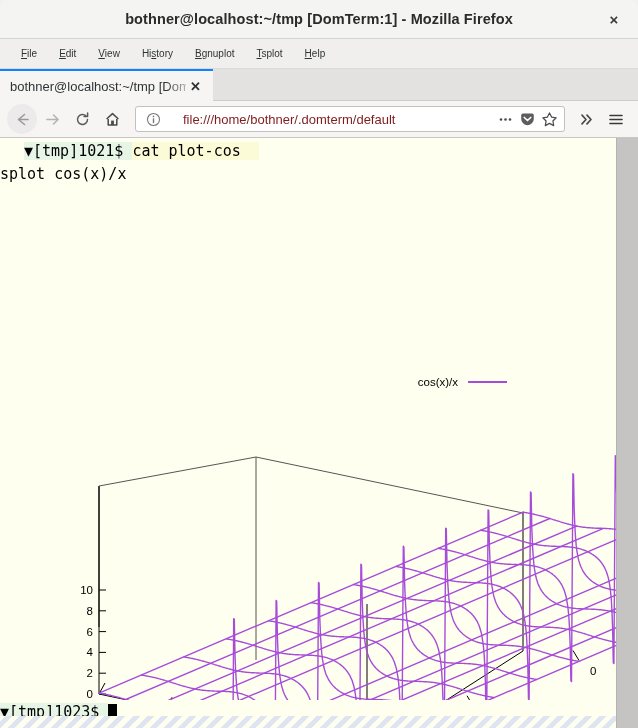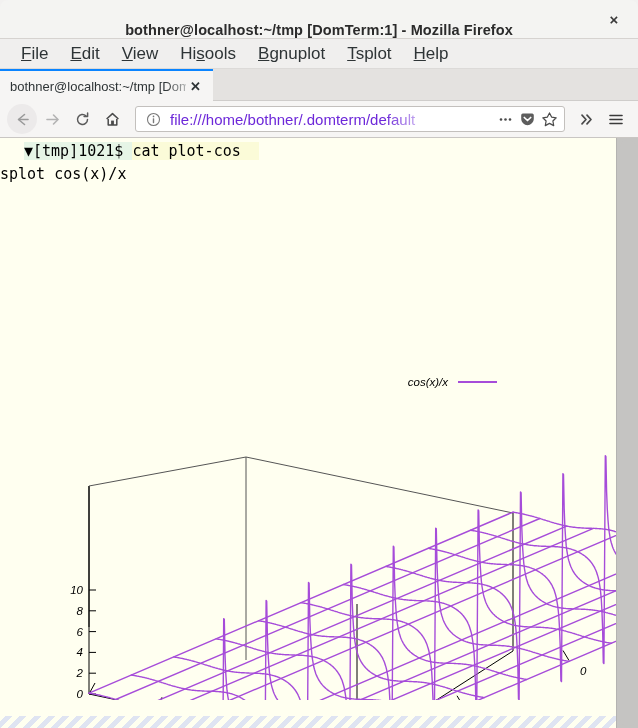--- a/index.html
+++ b/index.html
@@ -22,21 +22,21 @@
 
   
   .titlebar {
     position: relative;
     height: 38px;
     background: #f4f4f2;
     border-top-left-radius: 8px;
     border-top-right-radius: 8px;
     border-bottom: 1px solid #d6d3d0;
     display: flex;
-    align-items: flex-end;
+    align-items: center;
     justify-content: center;
   }
   .titlebar-text {
     font-size: 14.5px;
     color: #2b2b2b;
     font-weight: bold;
     letter-spacing: 0.1px;
     white-space: nowrap;
   }
   .titlebar-close {
@@ -57,21 +57,21 @@
   
   .menubar {
     height: 29px;
     background: #f0efee;
     display: flex;
     align-items: center;
     padding-left: 10px;
     border-bottom: 1px solid #dcdad8;
   }
   .menu-item {
-    font-size: 17px;
+    font-size: 10px;
     color: #2e3436;
     padding: 0 11px;
     cursor: default;
     white-space: nowrap;
   }
   .menu-item u { text-decoration: underline; }
 
   
   .tabstrip {
     height: 32px;
@@ -153,25 +153,25 @@
     border: 1px solid #c3c0bd;
     border-radius: 3px;
     display: flex;
     align-items: center;
     padding: 0 4px 0 6px;
     box-sizing: border-box;
     overflow: hidden;
   }
   .url-text {
     flex: 1;
-    font-size: 15px;
-    color: #6d28d9;
+    font-size: 13px;
+    color: #7f1d1d;
     white-space: nowrap;
     overflow: hidden;
-    margin-left: 6px;
+    margin-left: 19px;
     -webkit-mask-image: linear-gradient(to right, #000 0, #000 215px, rgba(0,0,0,0.25) 255px);
     mask-image: linear-gradient(to right, #000 0, #000 215px, rgba(0,0,0,0.25) 255px);
   }
   .urlbar-icon {
     width: 22px;
     height: 22px;
     display: flex;
     align-items: center;
     justify-content: center;
     cursor: pointer;
@@ -207,25 +207,24 @@
     vertical-align: -2px;
   }
   .row-l1 { position: absolute; left: 0; top: 4px; padding-left: 24px; }
   .row-l2 { position: absolute; left: 0; top: 27px; }
   .row-l3 { position: absolute; left: 0; top: 42px; }
   .row-l4 { position: absolute; left: 0; top: 565px; }
 
   
   .plot-wrap {
     position: absolute;
-    left: 0;
+    left: 10px;
     top: 62px;
     width: 516px;
     height: 500px;
-    font-style: italic;
   }
   .plot-wrap svg { display: block; }
 
   
   .scrollbar {
     position: absolute;
     right: 0;
     top: 0;
     width: 22px;
     height: 590px;
@@ -265,21 +264,21 @@
 
   <div class="titlebar">
     <div class="titlebar-text">bothner@localhost:~/tmp [DomTerm:1] - Mozilla Firefox</div>
     <div class="titlebar-close">×</div>
   </div>
 
   <div class="menubar">
     <div class="menu-item"><u>F</u><span>ile</span></div>
     <div class="menu-item"><u>E</u><span>dit</span></div>
     <div class="menu-item"><u>V</u><span>iew</span></div>
-    <div class="menu-item">Hi<u>s</u><span>ools</span></div>
+    <div class="menu-item">Hi<u>s</u><span>tory</span></div>
     <div class="menu-item"><u>B</u><span>gnuplot</span></div>
     <div class="menu-item"><u>T</u><span>splot</span></div>
     <div class="menu-item"><u>H</u><span>elp</span></div>
   </div>
 
   <div class="tabstrip">
     <div class="tab">
       <span class="tab-title">bothner@localhost:~/tmp [DomTerm:1]</span>
       <span class="tab-close">✕</span>
     </div>
@@ -371,20 +370,21 @@
 
   <div class="content">
 
     <div class="term">
 
       <div class="line row-l1"><span class="prompt-bg"><span class="marker">▼</span><span>[tmp]1021$ </span></span><span class="cmd-bg">cat plot-cos</span><span class="cmd-bg">  </span></div>
 
       <div class="line row-l2"><span>splot cos(x)/x</span></div>
 
 
+      <div class="line row-l4"><span class="prompt-bg"><span class="marker">▼</span><span>[tmp]1023$ </span></span><span class="cursor"></span></div>
 
       <div class="plot-wrap">
         <svg width="616" height="500" viewBox="0 0 616 500">
 
           <g>
             <text id="legend-label" x="448" y="186" font-family="Liberation Sans, sans-serif" font-size="11.5" fill="#000" text-anchor="end">cos(x)/x</text>
             <line x1="458" y1="182" x2="497" y2="182" stroke="#a64cd9" stroke-width="1.8"></line>
           </g>
 
           <g>

